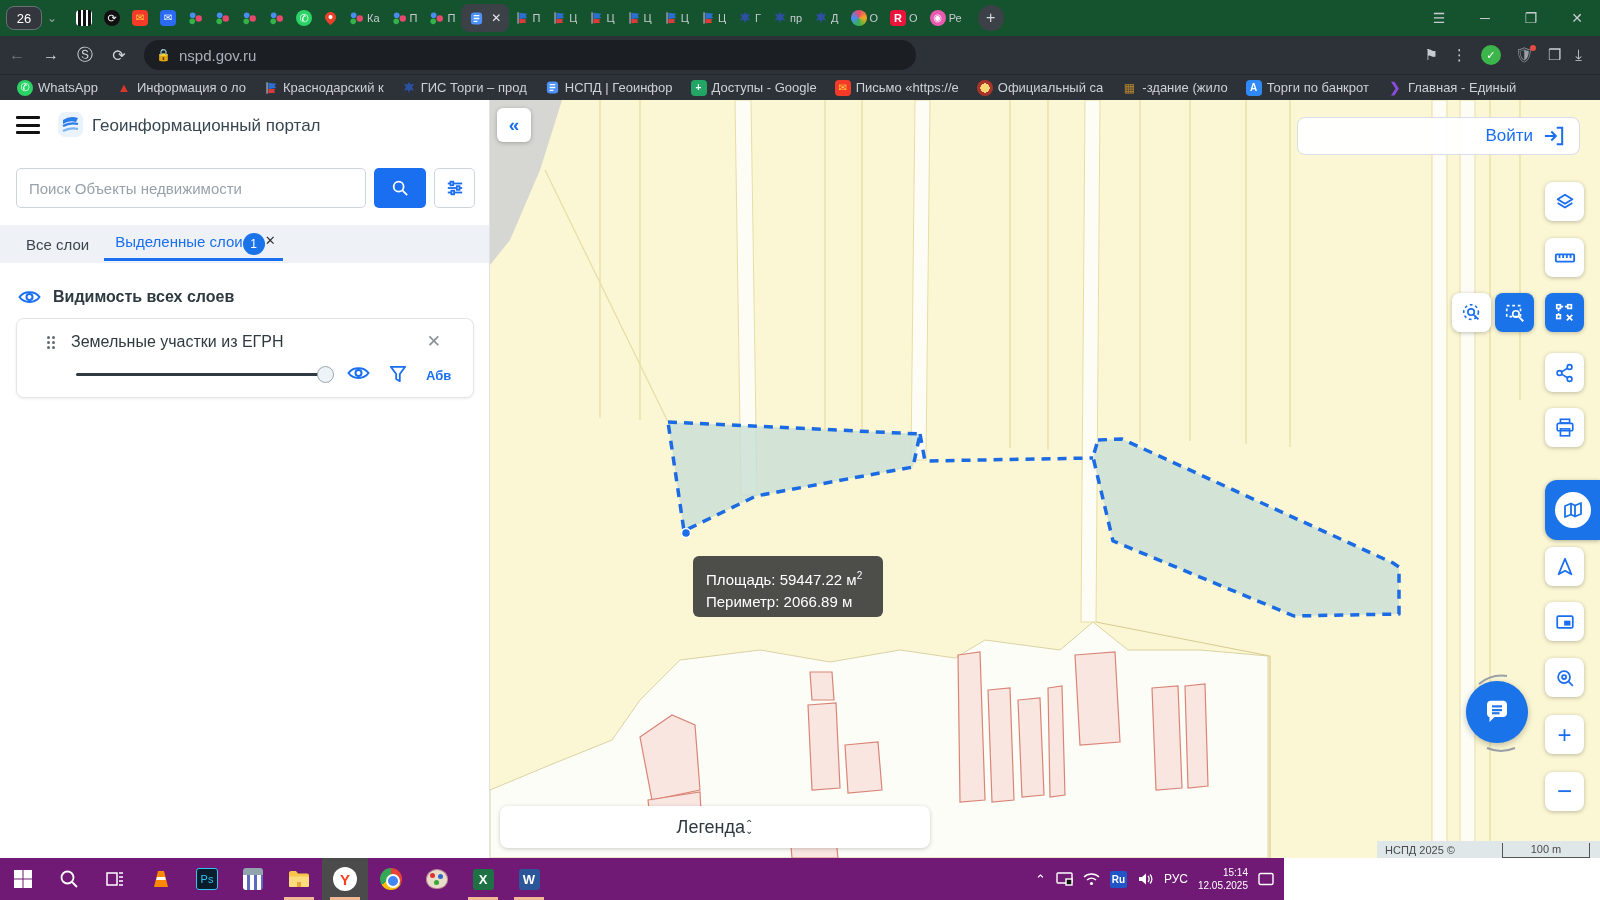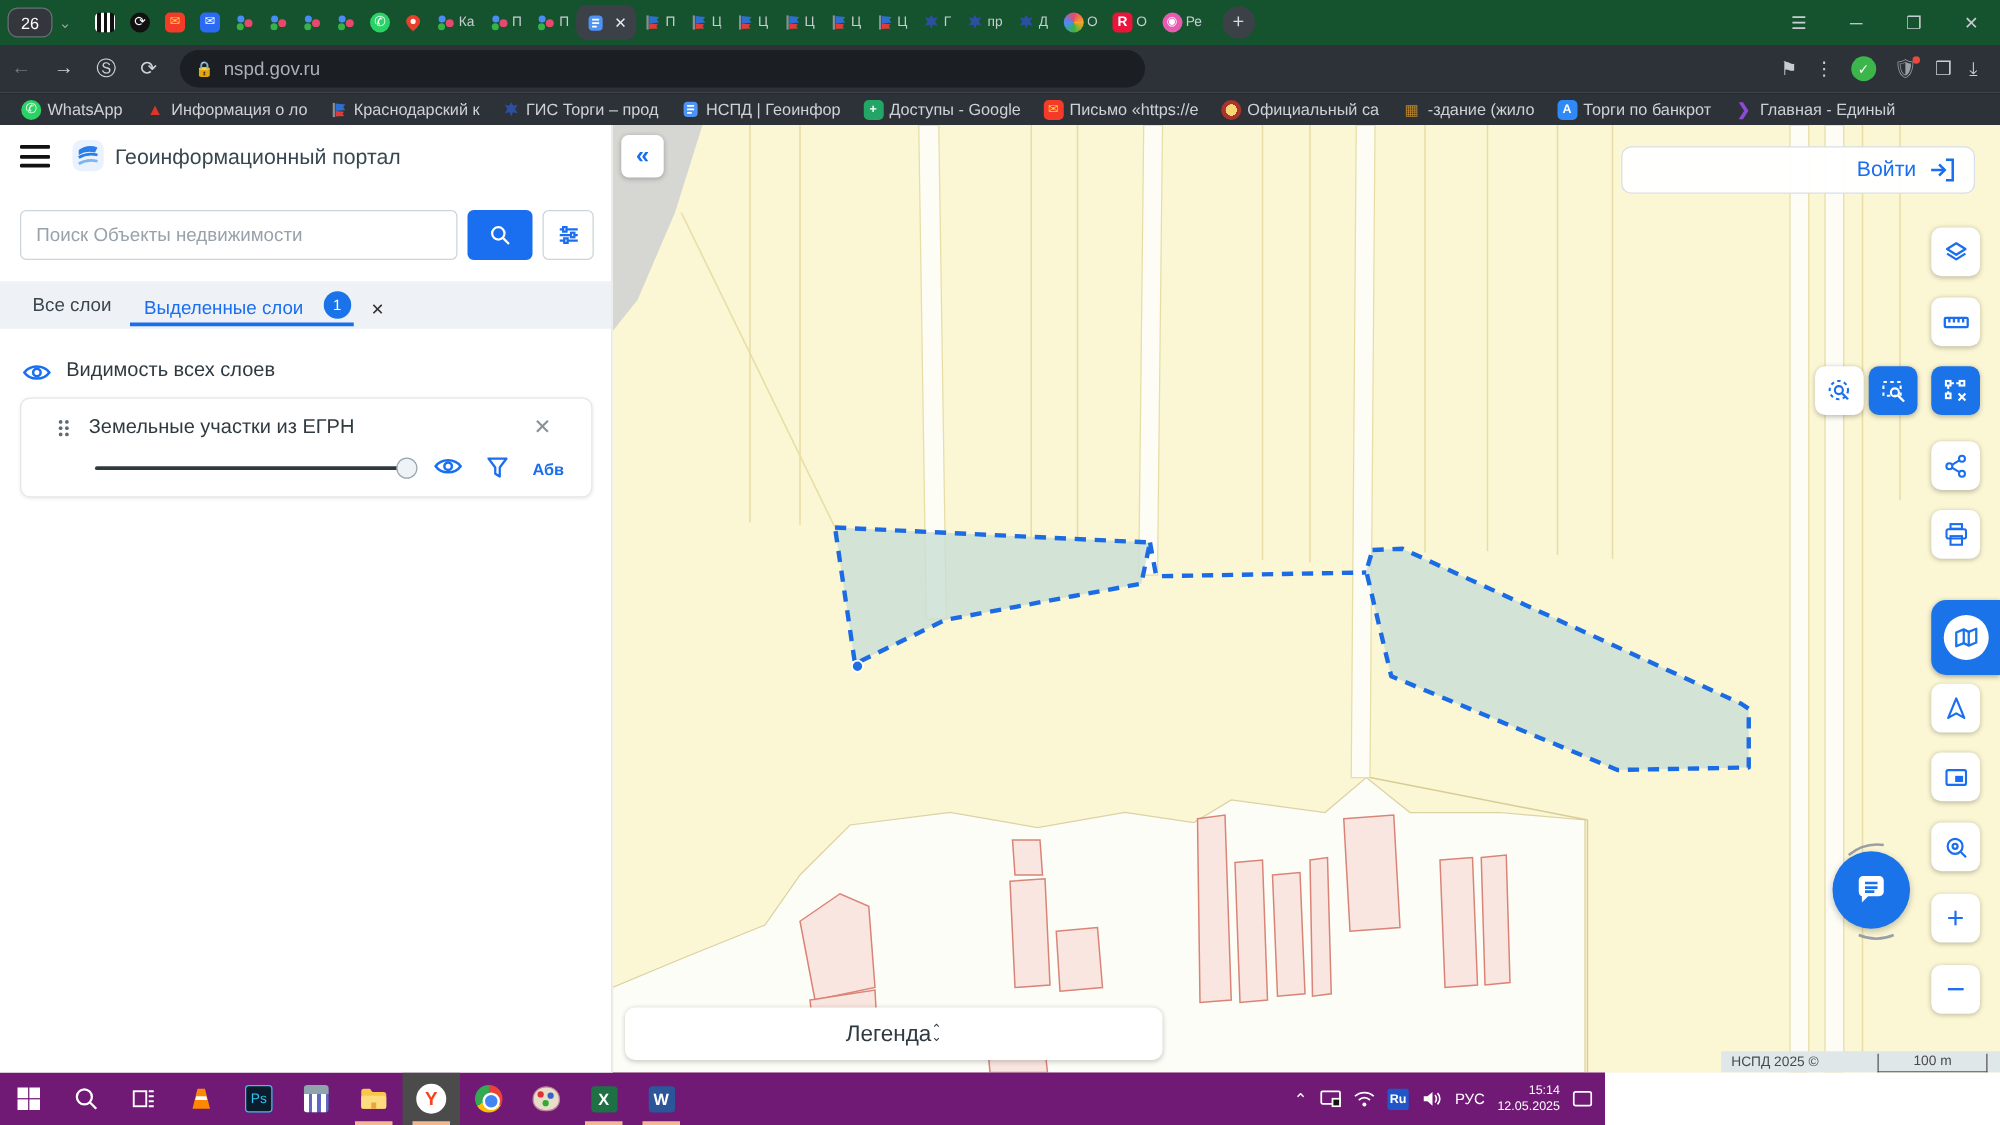--- a/index.html
+++ b/index.html
@@ -60,25 +60,25 @@
   .burger span { height:3px; background:#111; border-radius:1px; }
   .logo { position:absolute; left:57px; top:11px; }
   .sb-title { position:absolute; left:92px; top:16px; font-size:17px; color:#37474f; }
   .search-row { position:absolute; left:16px; top:68px; display:flex; gap:8px; }
   .search-input { width:350px; height:40px; border:1px solid #ccd5dc; border-radius:5px; padding:0 12px; font-size:15px; color:#333; font-family:"Liberation Sans",sans-serif; }
   .search-input::placeholder { color:#98a2ab; }
   .search-btn { width:52px; height:40px; background:#1a6ef0; border:none; border-radius:5px; display:flex; align-items:center; justify-content:center; }
   .filter-btn { width:41px; height:40px; background:#fff; border:1px solid #ccd5dc; border-radius:5px; display:flex; align-items:center; justify-content:center; }
   .sb-tabs { position:absolute; left:0; top:125px; width:100%; height:38px; background:#eef2f6; display:flex; align-items:center; }
   .sb-tab { font-size:15px; color:#3c464d; margin-left:26px; }
-  .sb-tab.sel { color:#1a6ef0; display:flex; align-items:flex-end; gap:16px; }
+  .sb-tab.sel { color:#1a6ef0; display:flex; align-items:flex-start; gap:0; }
   .sb-tab-badge { width:22px; height:22px; border-radius:50%; background:#1a73e8; color:#fff; font-size:12px; display:flex; align-items:center; justify-content:center; }
   .sb-tab-close { color:#333; font-size:13px; }
   .sb-underline { position:absolute; left:104px; top:158px; width:179px; height:3px; background:#1a6ef0; }
-  .vis-row { position:absolute; left:18px; top:188px; display:flex; align-items:flex-end; gap:12px; }
+  .vis-row { position:absolute; left:18px; top:188px; display:flex; align-items:center; gap:12px;font-weight:bold; }
   .vis-label { font-size:16px; color:#2f3a40; }
   .layer-card { position:absolute; left:16px; top:218px; width:458px; height:80px; border:1px solid #e3e7ea; border-radius:8px; box-shadow:0 1px 3px rgba(0,0,0,0.08); background:#fff; }
   .drag-dots { position:absolute; left:30px; top:17px; width:9px; height:15px; display:grid; grid-template-columns:3px 3px; grid-template-rows:3px 3px 3px; gap:2px; }
   .drag-dots i { background:#5f6b73; border-radius:50%; }
   .layer-title { position:absolute; left:54px; top:14px; font-size:16px; color:#2f3a40; }
   .layer-close { position:absolute; right:32px; top:12px; color:#8a9299; font-size:17px; }
   .slider-track { position:absolute; left:59px; top:54px; width:243px; height:3px; background:#2f3a40; border-radius:2px; }
   .slider-thumb { position:absolute; left:300px; top:47px; width:17px; height:17px; border-radius:50%; background:#eef3f8; border:1px solid #9aa6ae; }
   .layer-ic { position:absolute; top:46px; }
   .abv { position:absolute; left:409px; top:49px; color:#1a6ef0; font-weight:bold; font-size:13px; }
@@ -638,20 +638,24 @@
               <path d="M4 6 C4 4.3 5.3 3 7 3 H17 C18.7 3 20 4.3 20 6 V13 C20 14.7 18.7 16 17 16 H10 L6 20 V16 C4.9 16 4 14.7 4 13 Z" fill="#fff"></path>
               <g stroke="#1a73e8" stroke-width="1.7">
                 <line x1="8" y1="7.5" x2="16" y2="7.5"></line>
                 <line x1="8" y1="10.5" x2="16" y2="10.5"></line>
                 <line x1="8" y1="13" x2="14" y2="13"></line>
               </g>
             </svg>
         </div>
       </div>
 
+      <div class="tooltip">
+        <div><span>Площадь: 59447.22 м</span><sup>2</sup></div>
+        <div>Периметр: 2066.89 м</div>
+      </div>
 
       <div class="legend">
         <span class="legend-label">Легенда</span>
         <span class="sortic">
             <span>⌃</span>
             <span>⌄</span>
           </span>
       </div>
 
       <div class="scalestrip">

